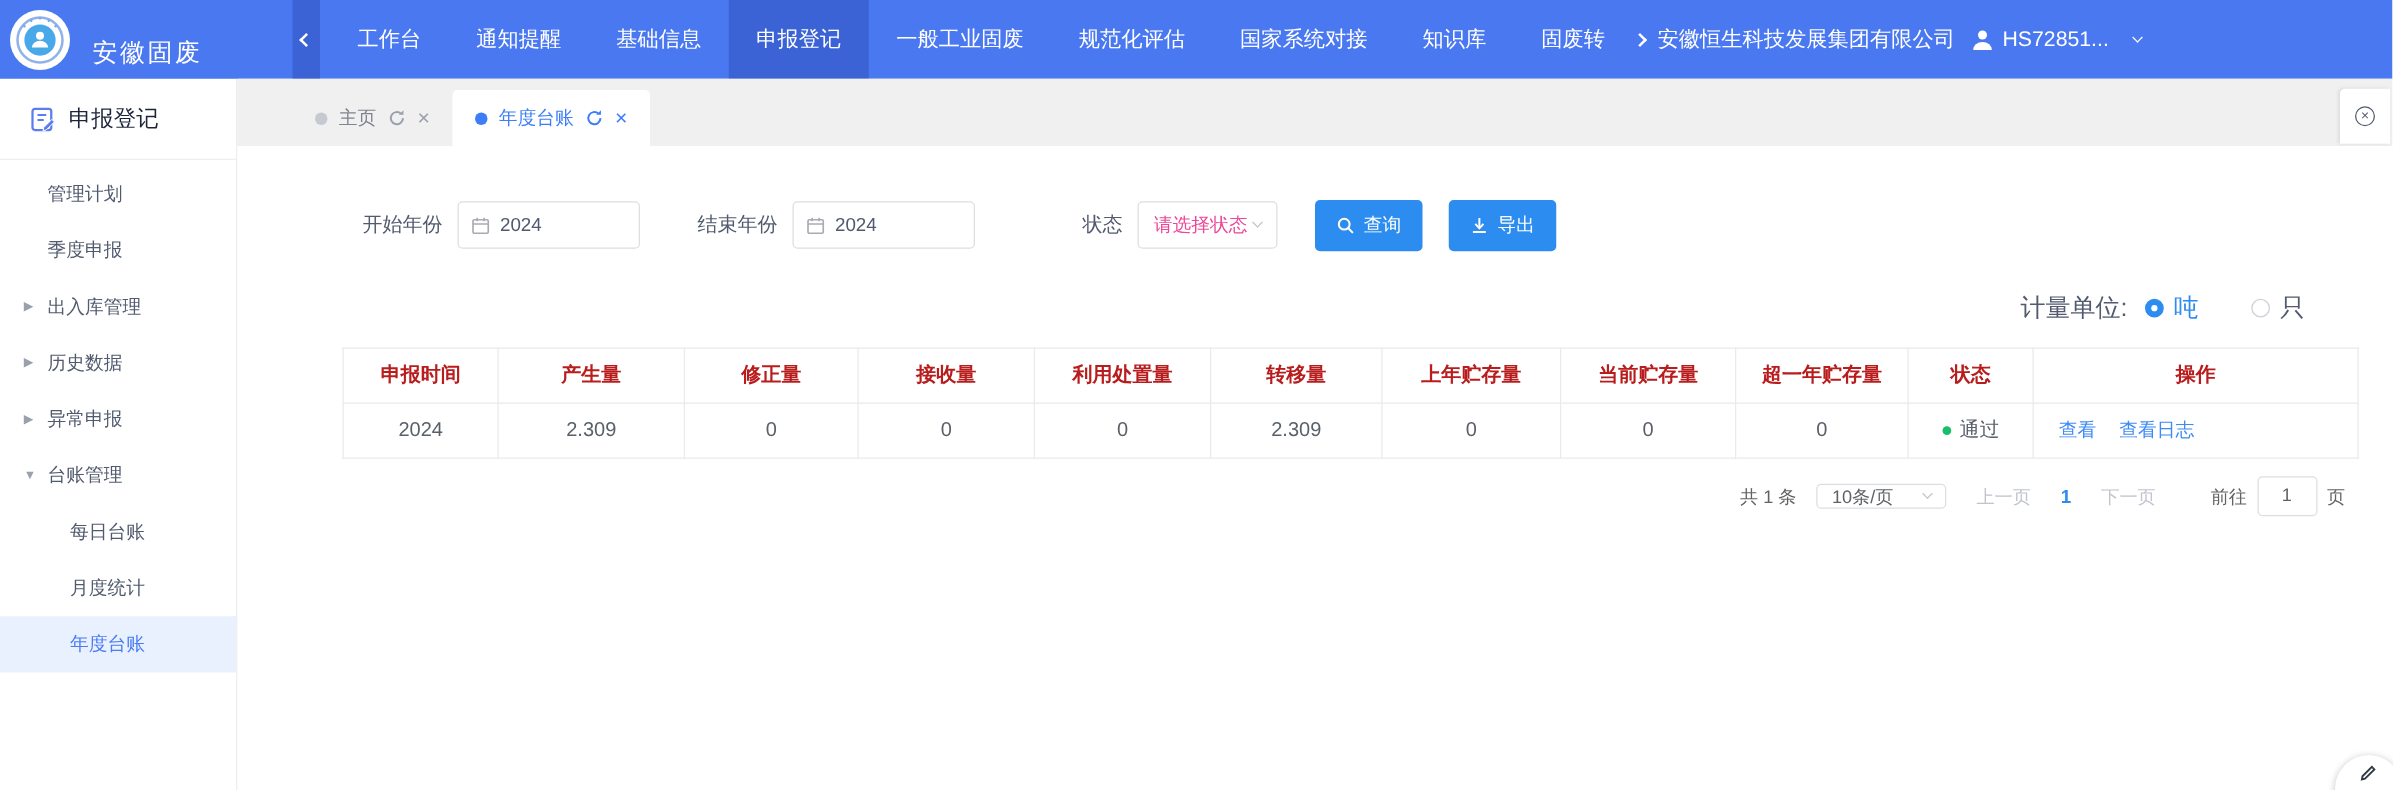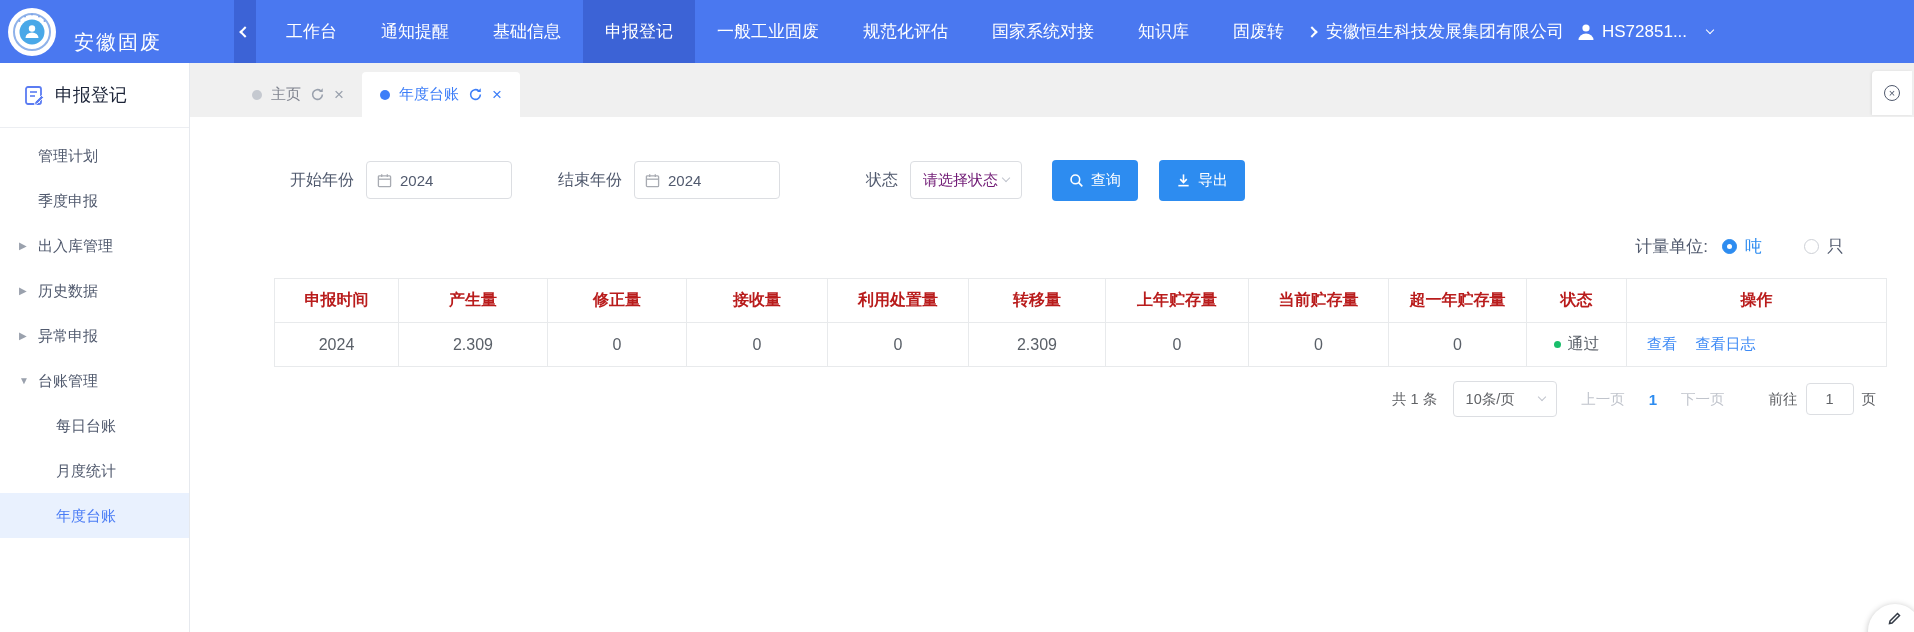--- a/index.html
+++ b/index.html
@@ -52,44 +52,44 @@
   .closeall { position:absolute; right:2px; top:8px; width:40px; height:44px; background:#fff; border-radius:4px 0 0 0; box-shadow:-1px 0 3px rgba(0,0,0,.08); display:flex; align-items:center; justify-content:center; cursor:pointer; }
   .circle-x { width:16px; height:16px; border:1px solid #515a6e; border-radius:50%; color:#515a6e; font-size:11px; display:flex; align-items:center; justify-content:center; line-height:1; }
 
   
   .content { flex:1 1 auto; background:#fff; position:relative; }
   .filter-row { display:flex; align-items:center; margin-top:44px; padding-left:100px; height:38px; }
   .flabel { font-size:16px; color:#515a6e; margin-right:12px; white-space:nowrap; }
   .inp { width:146px; height:38px; border:1px solid #dcdee2; border-radius:4px; display:flex; align-items:center; padding-left:10px; gap:8px; font-size:15px; color:#515a6e; background:#fff; }
   .inp svg { flex:0 0 auto; }
   .sel { width:112px; height:38px; border:1px solid #dcdee2; border-radius:4px; display:flex; align-items:center; justify-content:space-between; padding:0 12px; font-size:15px; background:#fff; cursor:pointer; }
-  .sel .ph { color:#701a75; white-space:nowrap; }
+  .sel .ph { color:#ec4899; white-space:nowrap; }
   .sel .chev { color:#c0c4cc; }
   .gap46 { margin-left:46px; } .gap86 { margin-left:86px; } .gap30 { margin-left:30px; }
   .btn { height:41px; padding:0 17px; border:none; border-radius:4px; background:#2d8cf0; color:#fff; font-size:15px; display:flex; align-items:center; gap:7px; cursor:pointer; font-family:inherit; }
   .btn + .btn { margin-left:21px; }
 
-  .unit-row { display:flex; align-items:center; justify-content:flex-end; margin-top:36px; padding-right:70px; height:22px; font-size:17px; color:#515a6e; }
+  .unit-row { display:flex; align-items:center; justify-content:flex-end; margin-top:36px; padding-right:70px; height:22px; font-size:20px; color:#515a6e; }
   .radio { width:15px; height:15px; border-radius:50%; border:1px solid #cdd0d6; background:#fff; display:inline-flex; align-items:center; justify-content:center; margin:0 8px 0 0; cursor:pointer; }
   .radio.sel-on { background:#2d8cf0; border-color:#2d8cf0; }
   .radio.sel-on::after { content:""; width:5px; height:5px; border-radius:50%; background:#fff; }
   .unit-on { color:#2d8cf0; }
   .unit-gap { margin-left:42px; }
 
   table.grid { border-collapse:collapse; table-layout:fixed; margin:21px 0 0 84px; width:1612px; }
   .grid th, .grid td { border:1px solid #e8eaec; height:44px; text-align:center; }
   .grid th { font-size:16px; font-weight:bold; color:#b91c1c; }
   .grid td { font-size:16px; color:#5a6068; }
   .grid td.op { text-align:left; padding-left:20px; }
   .status-dot { display:inline-block; width:7px; height:7px; border-radius:50%; background:#19be6b; margin-right:7px; vertical-align:1px; }
   .lnk { color:#3d8af5; cursor:pointer; margin-right:14px; font-size:15px; text-decoration:none; }
 
   .pagination { display:flex; align-items:center; justify-content:flex-end; margin-top:14px; padding-right:38px; font-size:14.5px; color:#606266; }
   .pg-total { margin-right:16px; }
-  .pg-size { width:104px; height:36px; border:1px solid #dcdee2; border-radius:4px; display:flex; align-items:center; justify-content:center; gap:24px; color:#606266; cursor:pointer; background:#fff; }
+  .pg-size { width:104px; height:20px; border:1px solid #dcdee2; border-radius:4px; display:flex; align-items:center; justify-content:center; gap:24px; color:#606266; cursor:pointer; background:#fff; }
   .pg-size .chev { color:#c0c4cc; }
   .pg-btn { color:#c0c4cc; margin-left:24px; cursor:default; }
   .pg-cur { color:#2d8cf0; font-weight:bold; margin-left:24px; font-size:15px; cursor:pointer; }
   .pg-goto { margin-left:44px; }
   .pg-input { width:48px; height:32px; border:1px solid #dcdee2; border-radius:4px; text-align:center; font-size:14.5px; color:#606266; margin:0 8px; font-family:inherit; }
 
   .float-widget { position:absolute; right:-8px; bottom:-26px; width:54px; height:54px; background:#fff; border-radius:50%; box-shadow:0 1px 6px rgba(0,0,0,.25); display:flex; justify-content:center; padding-top:6px; cursor:pointer; }
 </style>
 </head>
 <body>

